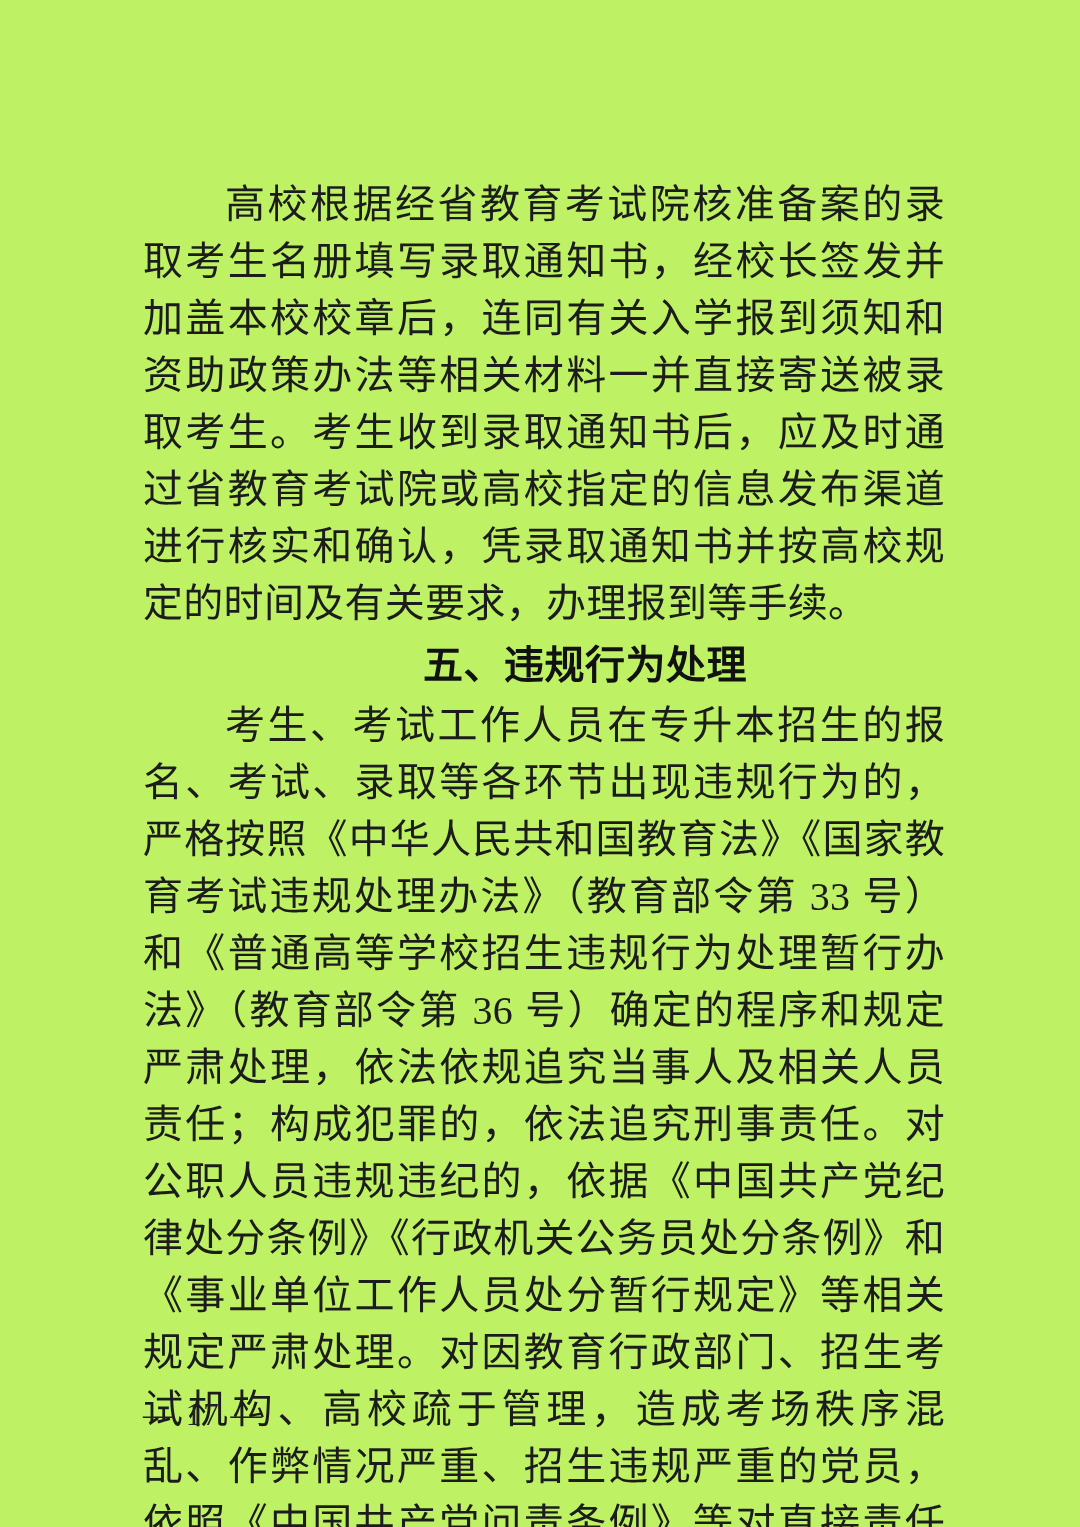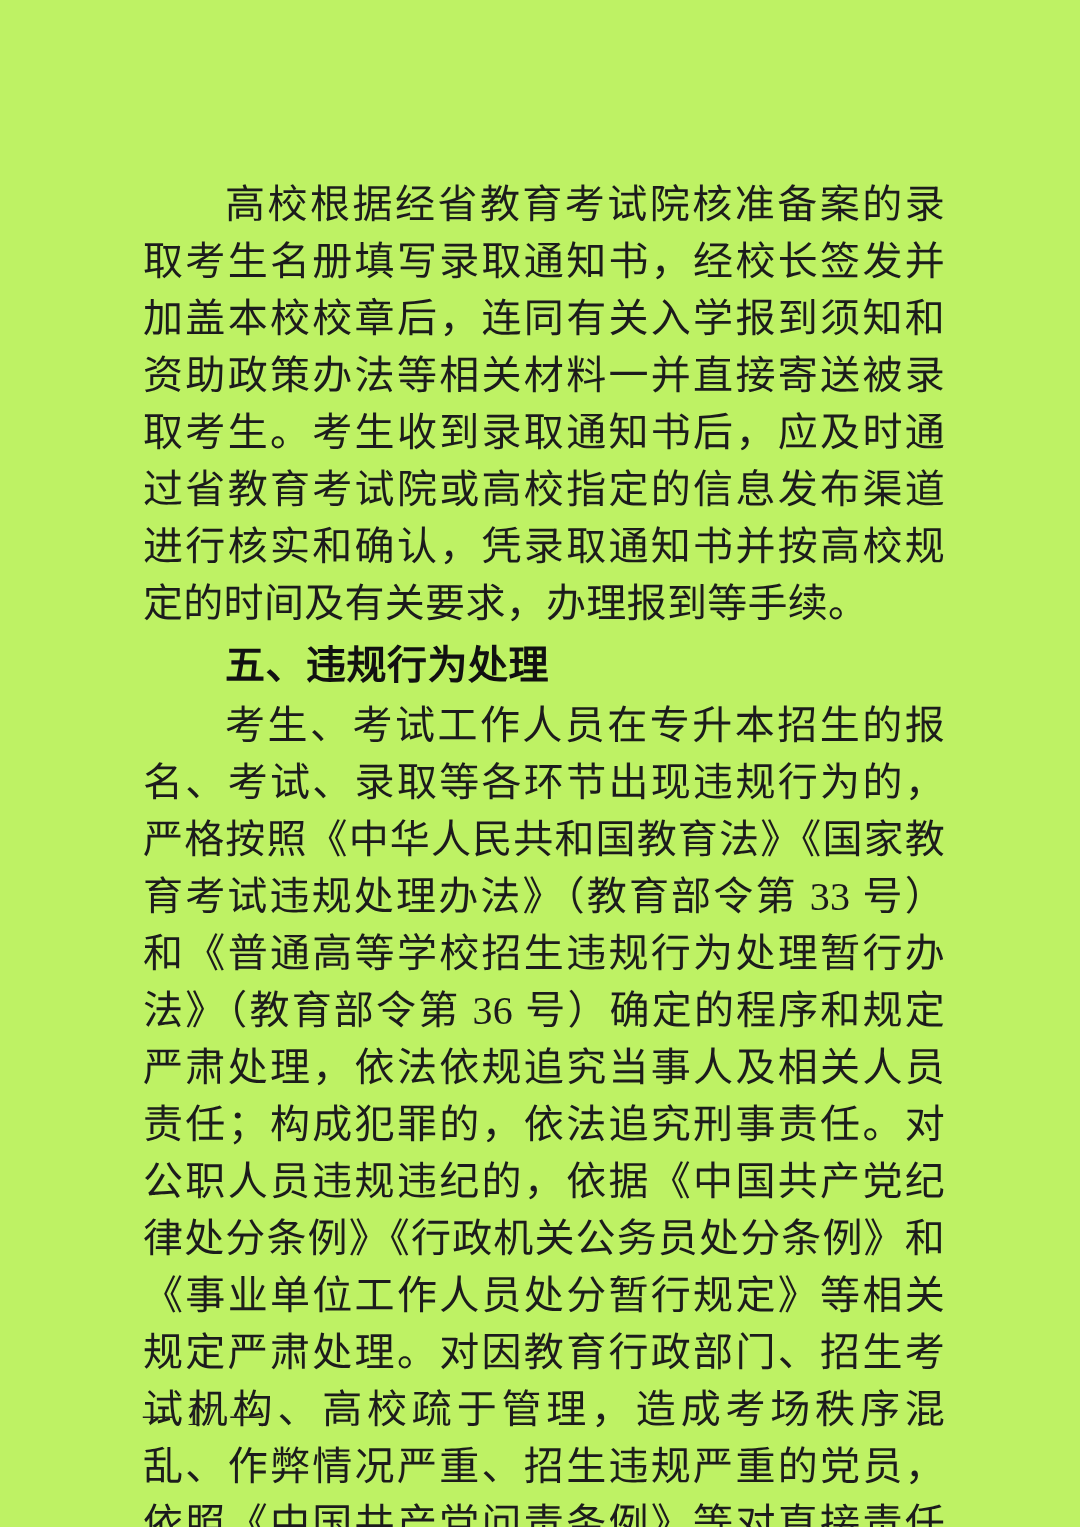--- a/index.html
+++ b/index.html
@@ -44,21 +44,21 @@
   
   .heading {
     font-family: "Liberation Sans", "DejaVu Sans", sans-serif;
     font-size: 40px;
     line-height: 57px;
     font-weight: bold;
     color: #111111;
     margin: 0;
     text-indent: 82px;
     letter-spacing: 0.5px;
-    text-align: left;
+    text-align: center;
     white-space: nowrap;
   }
 
   .gap-before-heading { margin-top: 5px; }
   .gap-after-heading  { margin-top: 3px; }
 
   
   .footer {
     position: absolute;
     left: 143px;

